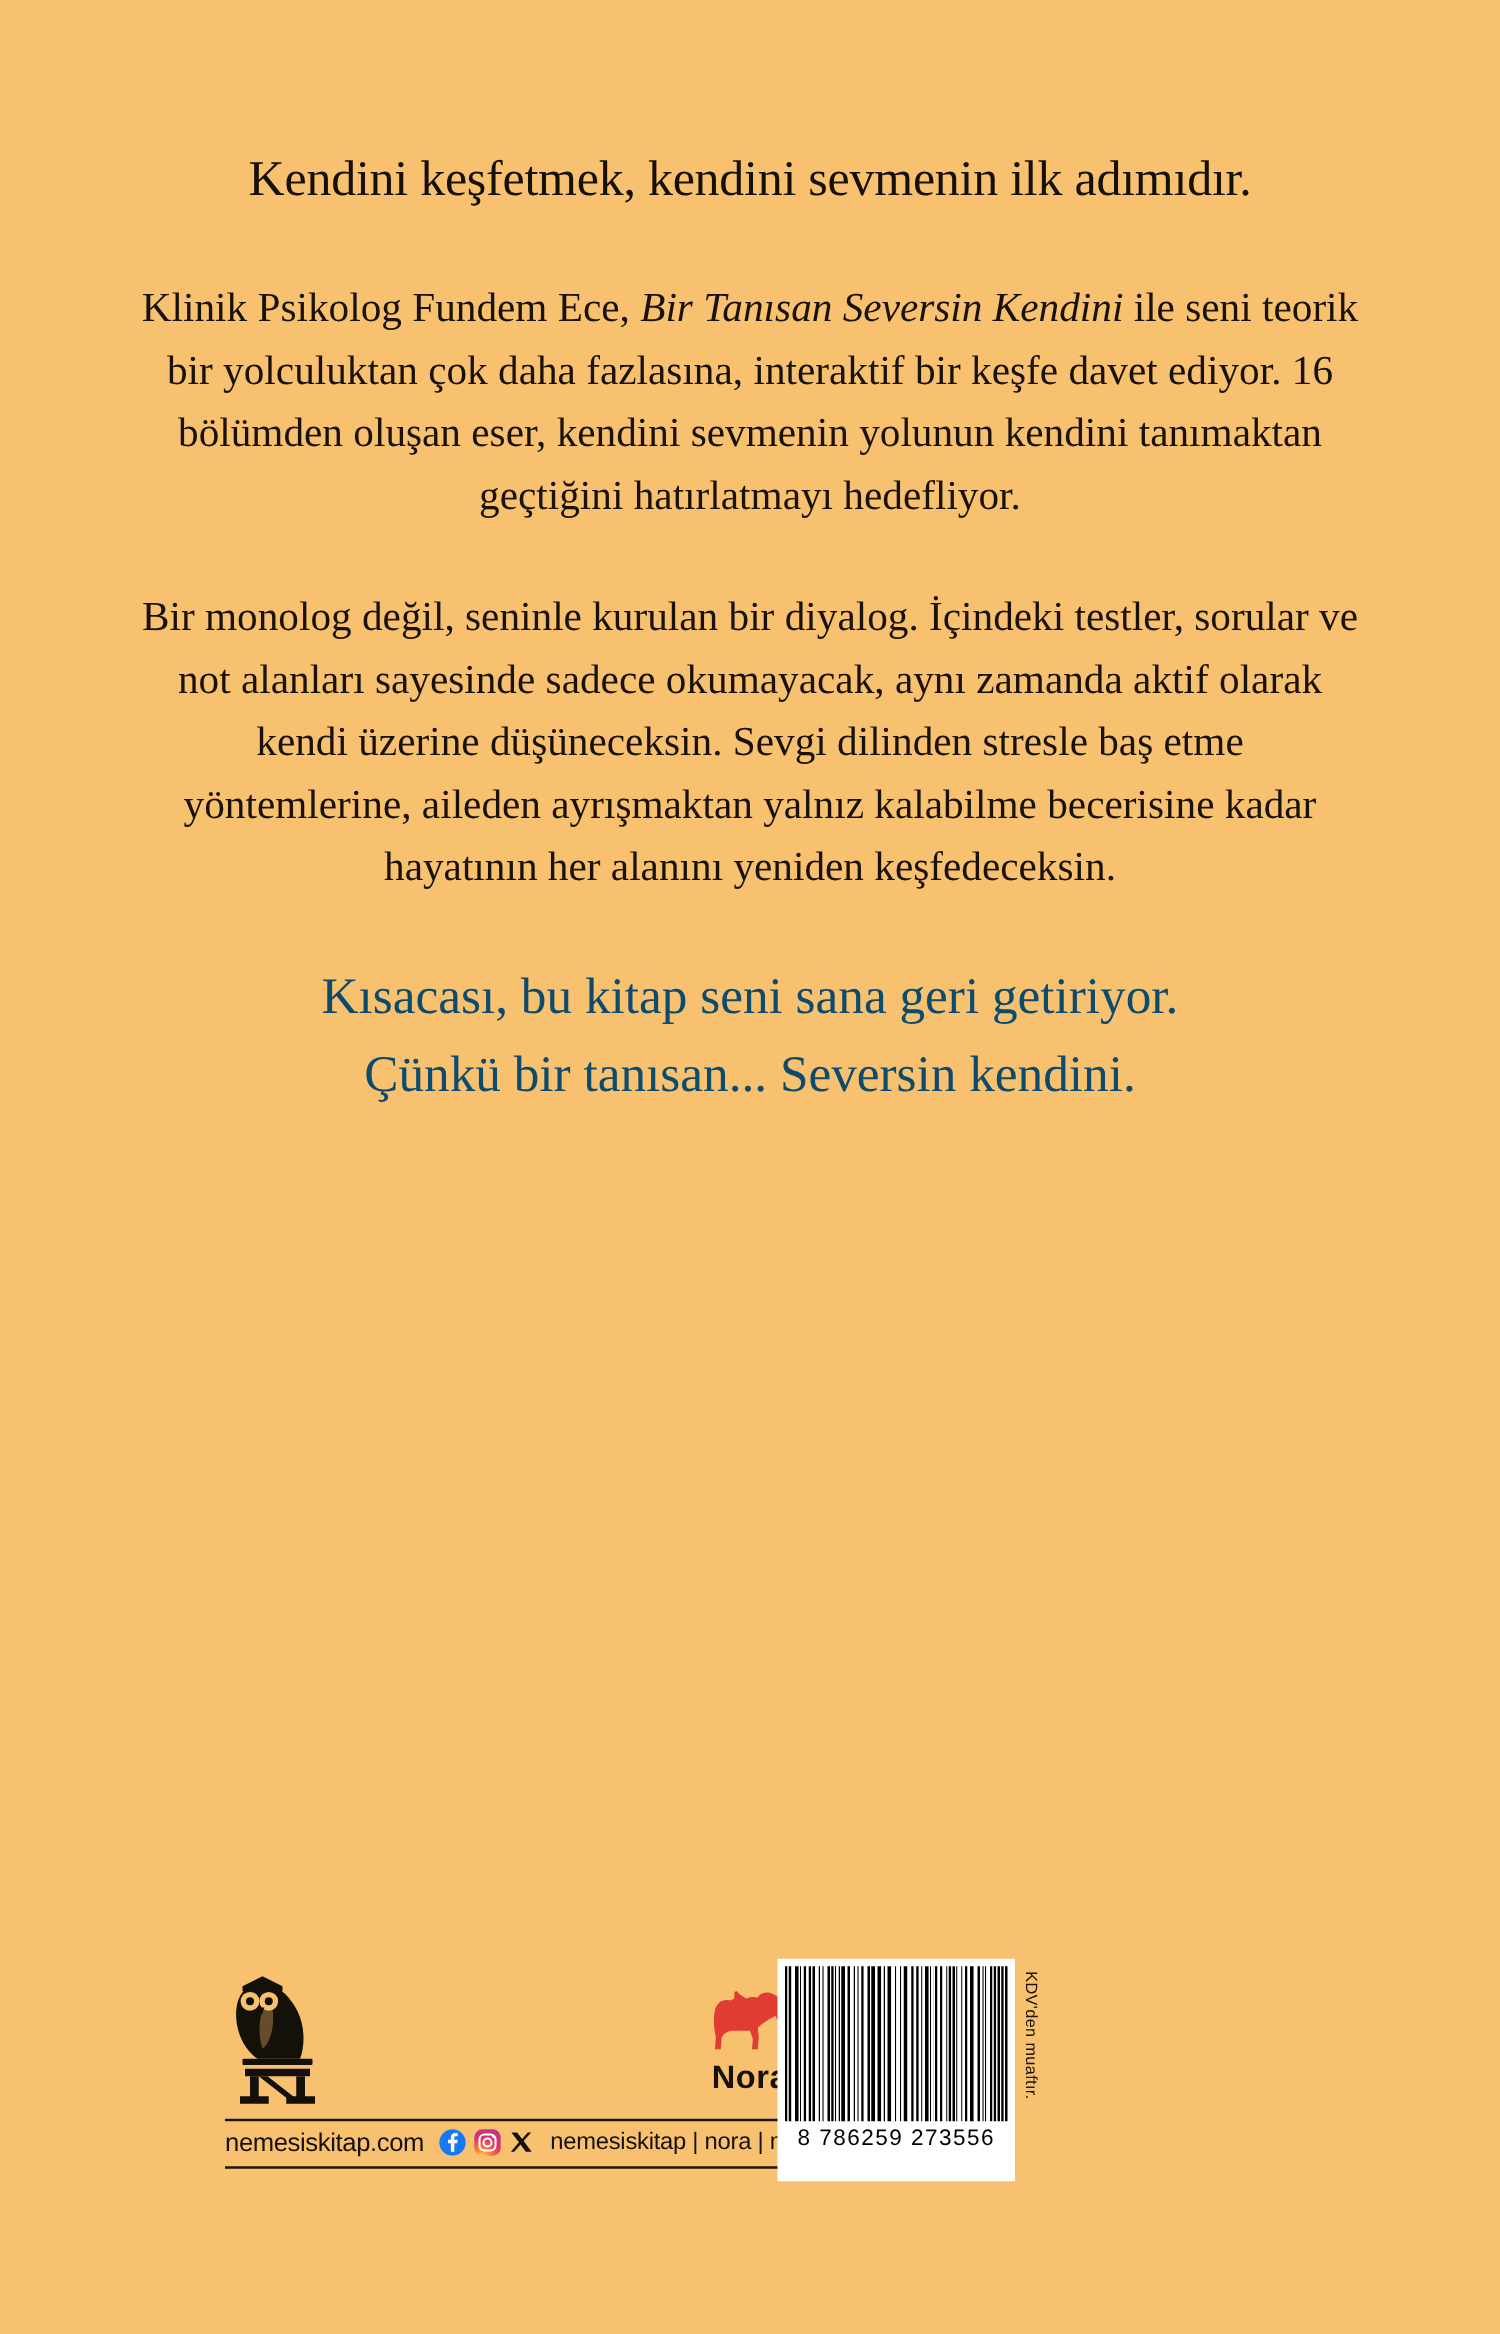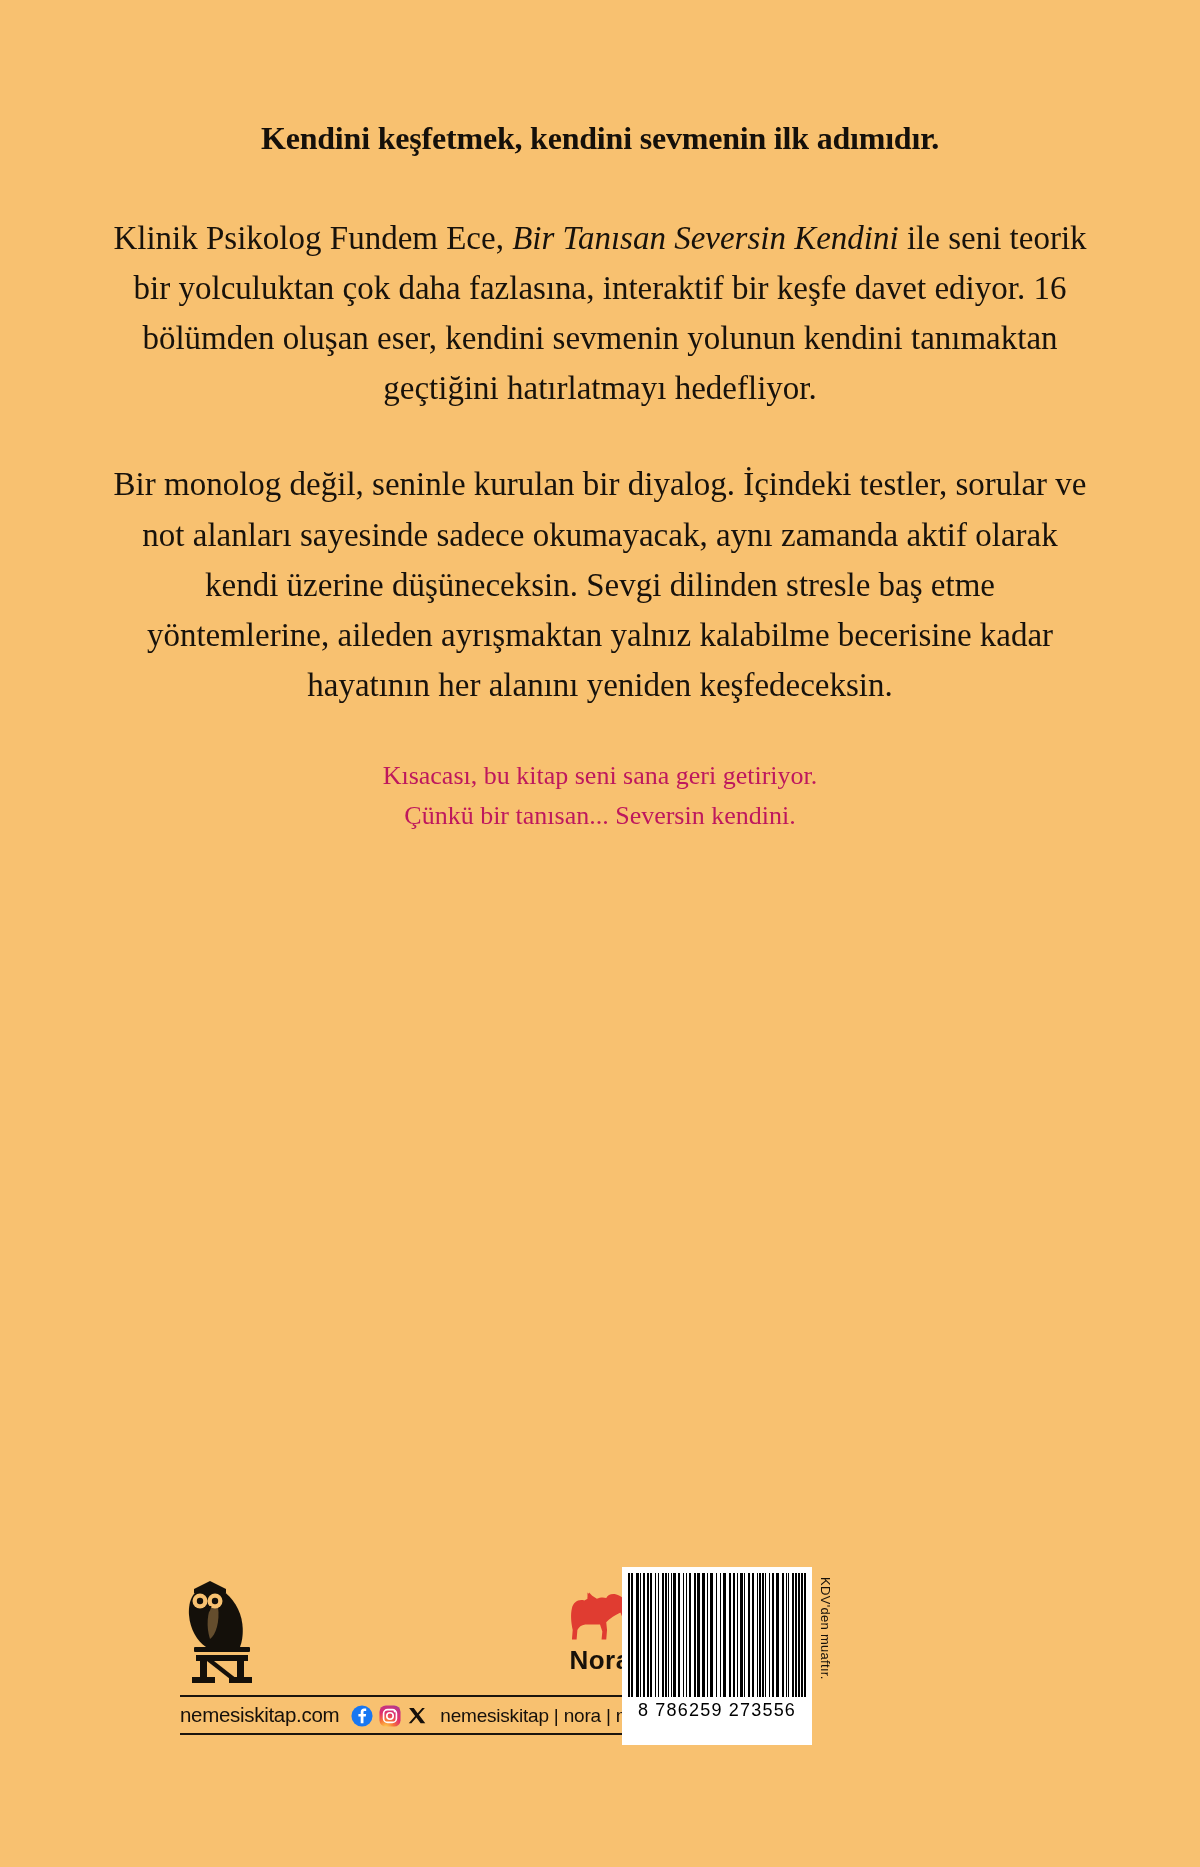--- a/index.html
+++ b/index.html
@@ -25,22 +25,22 @@
   
   .copy {
     position: absolute;
     left: 98px;
     top: 120px;
     width: 1004px;
   }
 
   .headline {
     font-family: "Liberation Serif", serif;
-    font-weight: bold;
-    font-size: 32px;
+    font-weight: normal;
+    font-size: 40px;
     line-height: 1.15;
     letter-spacing: -0.2px;
     text-align: center;
     color: #15100a;
     margin: 0 0 56px 0;
     padding: 0 6px;
   }
 
   .para {
     font-family: "Liberation Serif", serif;
@@ -49,24 +49,24 @@
     text-align: center;
     color: #18120b;
     margin: 0 0 46px 0;
     padding: 0 4px;
   }
   .para.p-block3 { padding: 0 14px; }
   .para .book-title { font-style: italic; }
 
   .closing {
     font-family: "Liberation Serif", serif;
-    font-size: 26px;
+    font-size: 41px;
     line-height: 1.52;
     text-align: center;
-    color: #be185d;
+    color: #0c4a6e;
     margin: 0;
   }
 
   
   .footer {
     position: absolute;
     left: 0;
     bottom: 0;
     width: 1200px;
     height: 300px;
@@ -126,21 +126,21 @@
 
   .contact-strip {
     position: absolute;
     left: 180px;
     top: 128px;
     width: 450px;
     border-top: 2px solid #1c150d;
     border-bottom: 2px solid #1c150d;
     padding: 6px 0 6px 0;
     display: flex;
-    align-items: flex-end;
+    align-items: flex-start;
     gap: 12px;
   }
   .website {
     font-family: "Liberation Sans", sans-serif;
     font-size: 20.5px;
     letter-spacing: -0.3px;
     color: #16100a;
     white-space: nowrap;
   }
   .social-icons {

